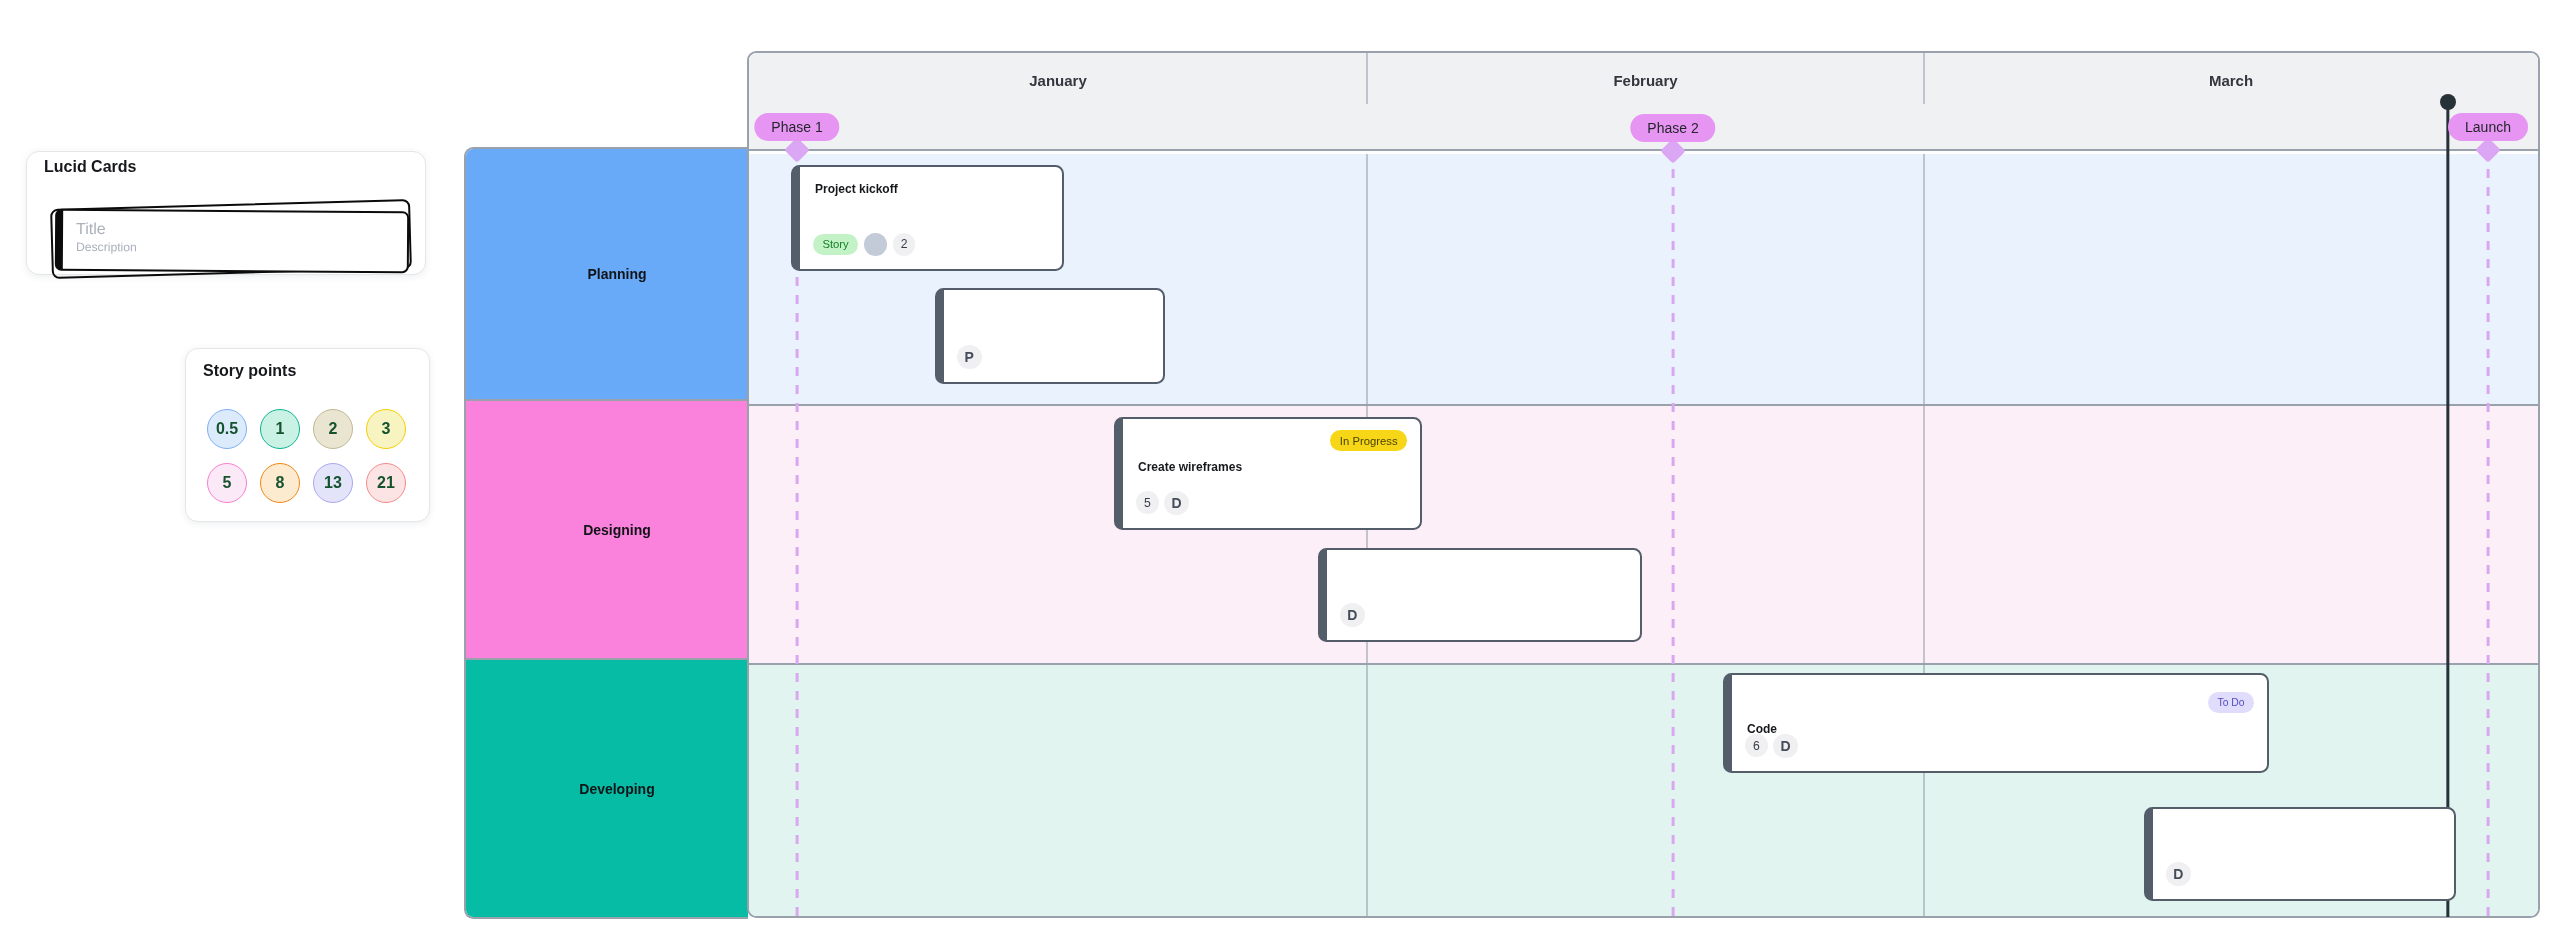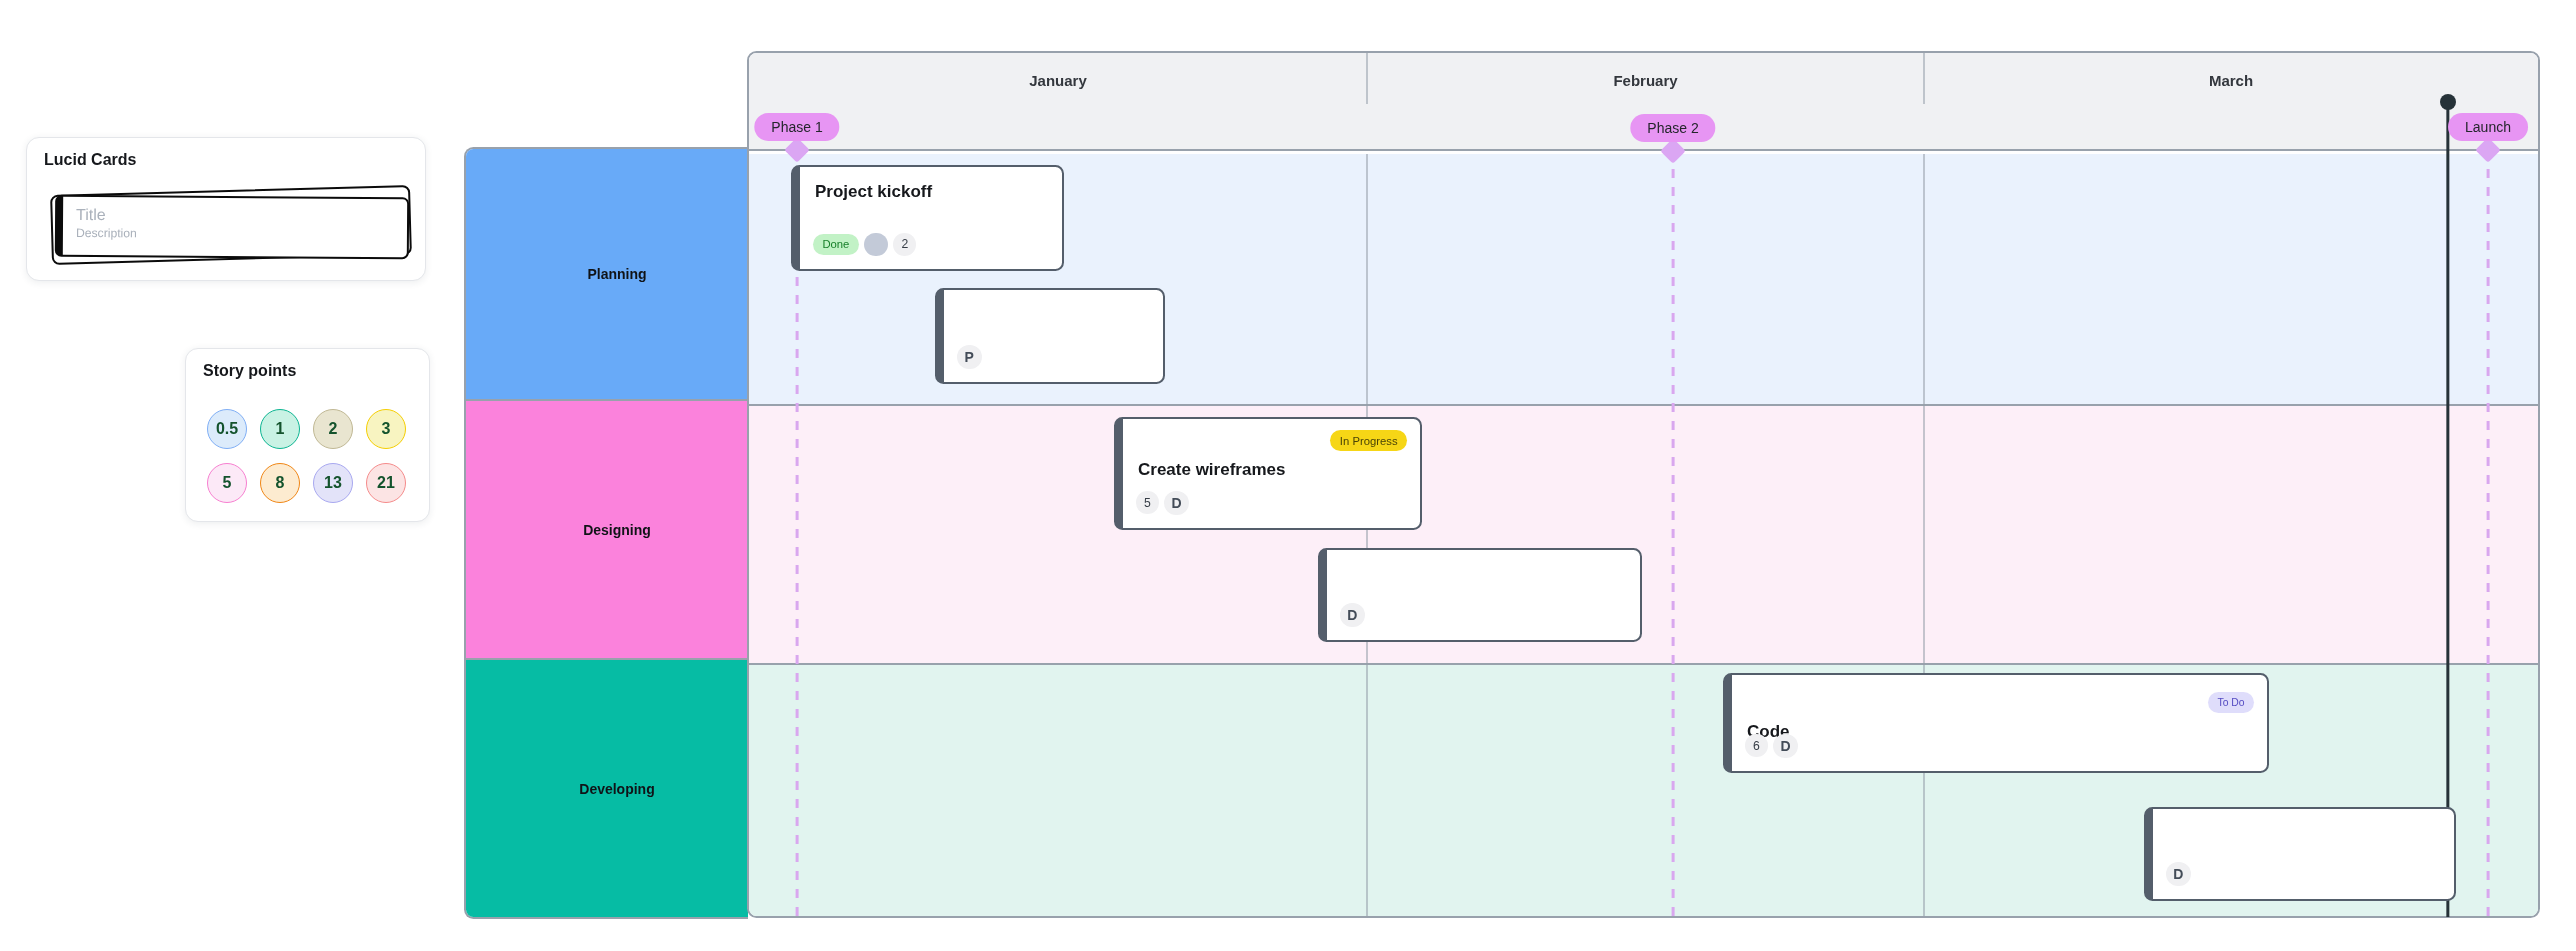--- a/index.html
+++ b/index.html
@@ -5,21 +5,21 @@
   * { margin: 0; padding: 0; box-sizing: border-box; }
   html, body { width: 2576px; height: 952px; background: #ffffff; overflow: hidden;
     font-family: "Liberation Sans", sans-serif; }
   .canvas { position: absolute; top: 0; left: 0; width: 2576px; height: 952px; }
 
   
   .panel { position: absolute; background: #fff; border: 1.9px solid #e4e6ea; border-radius: 13px;
     box-shadow: 0 1.9px 7.5px rgba(40,50,60,.08); }
   .panel-title { font-weight: bold; font-size: 16px; color: #16181c; }
 
-  .lucid-cards-panel { left: 26px; top: 137px; width: 400px; height: 144px; padding: 13px 17px; }
+  .lucid-cards-panel { left: 26px; top: 151px; width: 400px; height: 124px; padding: 6px 17px; }
   .sketch-wrap { position: absolute; left: 22.6px; top: 43px; width: 365px; height: 87px; }
   .sketch-outer { position: absolute; left: 1.9px; top: 9.4px; width: 360px; height: 70px;
     border: 2.8px solid #0b0b0b; border-radius: 7.5px; transform: rotate(-1.6deg); }
   .sketch-inner { position: absolute; left: 5.6px; top: 15px; width: 354px; height: 62px;
     background: #fff; border: 2.4px solid #0b0b0b; border-left: 8.5px solid #0b0b0b;
     border-radius: 6.6px; transform: rotate(0.4deg); padding: 9.4px 13px; }
   .sketch-title { font-size: 16px; color: #aab1bb; }
   .sketch-desc { font-size: 12.2px; color: #aab1bb; margin-top: 1.9px; }
 
   .story-points-panel { left: 185px; top: 348px; width: 245px; height: 174px; padding: 13px 17px; }
@@ -66,21 +66,21 @@
   .milestone-dash { position: absolute; width: 2.8px; z-index: 1; transform: translateX(-50%);
     background: repeating-linear-gradient(to bottom, #d9a7ef 0 9.4px, transparent 9.4px 18px); }
 
   .marker-line { position: absolute; width: 3.3px; background: #263238; z-index: 2; transform: translateX(-50%); }
   .marker-dot { position: absolute; width: 16px; height: 16px; border-radius: 50%;
     background: #263238; transform: translate(-50%,-50%); z-index: 6; }
 
   
   .card { position: absolute; background: #fff; border: 2.8px solid #545e6b; border-left-width: 9.4px;
     border-radius: 8.5px; z-index: 4; }
-  .card-title { position: absolute; left: 15px; font-weight: bold; font-size: 17px; color: #16181c; }
+  .card-title { position: absolute; left: 15px; font-weight: bold; font-size: 12px; color: #16181c; }
   .card-footer { position: absolute; left: 13px; bottom: 13px; display: flex; align-items: center; gap: 5.6px; }
   .status-pill { position: absolute; border-radius: 11.3px; display: flex; align-items: center;
     justify-content: center; font-size: 11.3px; padding: 0 9.4px; height: 21px; white-space: nowrap; }
   .chip-circle { border-radius: 50%; background: #f0f0f2; color: #363d46;
     display: flex; align-items: center; justify-content: center; }
   .chip-points { width: 22.6px; height: 22.6px; font-size: 12.2px; }
   .chip-initial { width: 24.5px; height: 24.5px; font-size: 14px; font-weight: bold; color: #434c58; }
   .chip-avatar { width: 23.5px; height: 23.5px; background: #c3cad8; }
 </style>
 </head>
@@ -150,21 +150,21 @@
   <div class="milestone-badge" style="left:797px; top:113px">Phase 1</div>
   <div class="milestone-diamond" style="left:797px; top:150px"></div>
   <div class="milestone-badge" style="left:1673px; top:114px">Phase 2</div>
   <div class="milestone-diamond" style="left:1673px; top:151px"></div>
   <div class="milestone-badge" style="left:2488px; top:113px">Launch</div>
   <div class="milestone-diamond" style="left:2488px; top:150px"></div>
 
   <div class="card" style="left:791px; top:165px; width:273px; height:106px">
     <div class="card-title" style="top:15px">Project kickoff</div>
     <div class="card-footer">
-      <div class="status-pill" style="position: static; background: rgb(194, 242, 198); color: rgb(25, 128, 43);">Done</div>
+      <div class="status-pill" style="position: static; background: rgb(194, 242, 198); color: rgb(25, 128, 43);">Story</div>
       <div class="chip-circle chip-avatar"></div>
       <div class="chip-circle chip-points">2</div>
     </div>
   </div>
 
   <div class="card" style="left:935px; top:288px; width:230px; height:96px">
     <div class="card-footer">
       <div class="chip-circle chip-initial">P</div>
     </div>
   </div>

